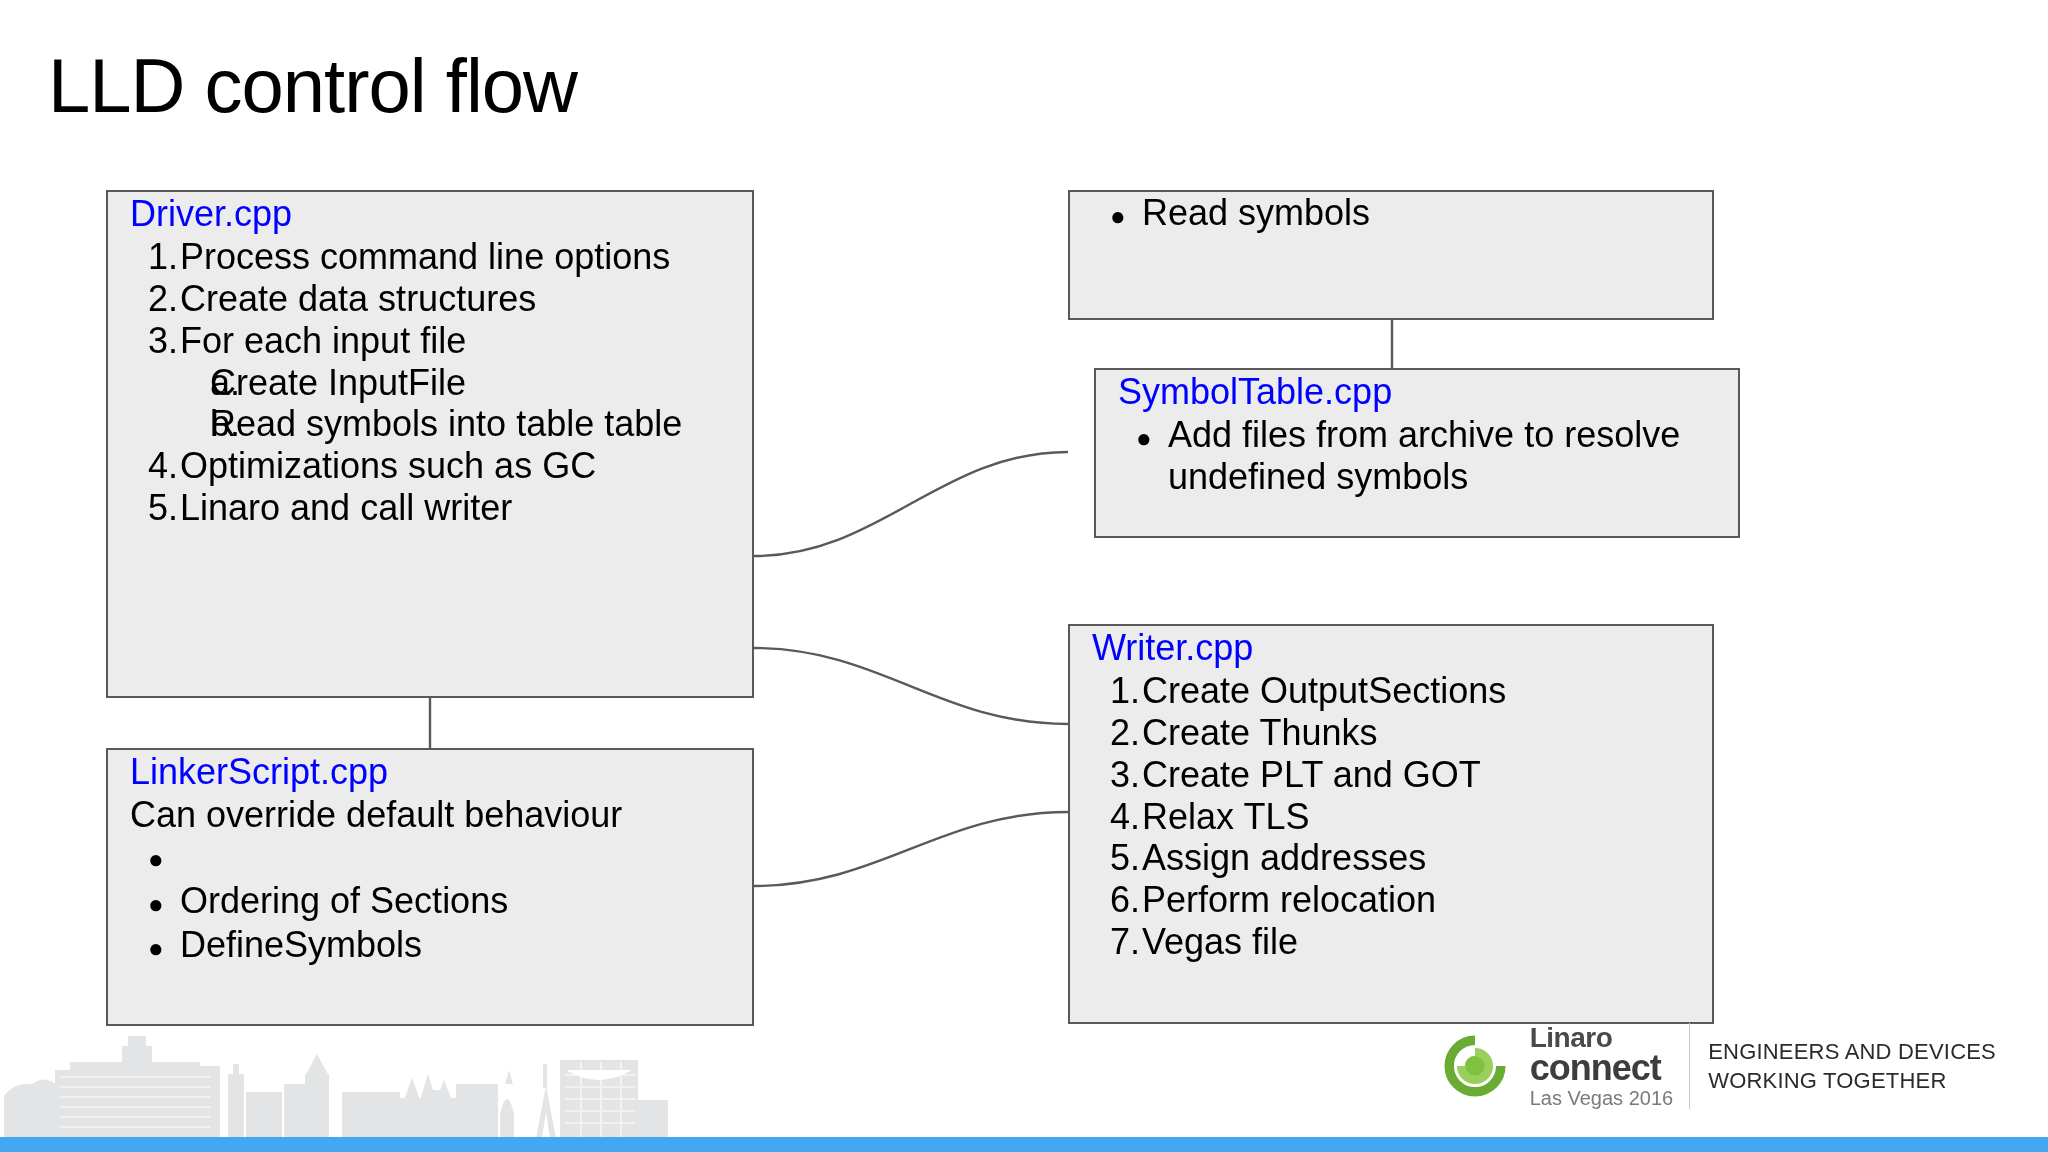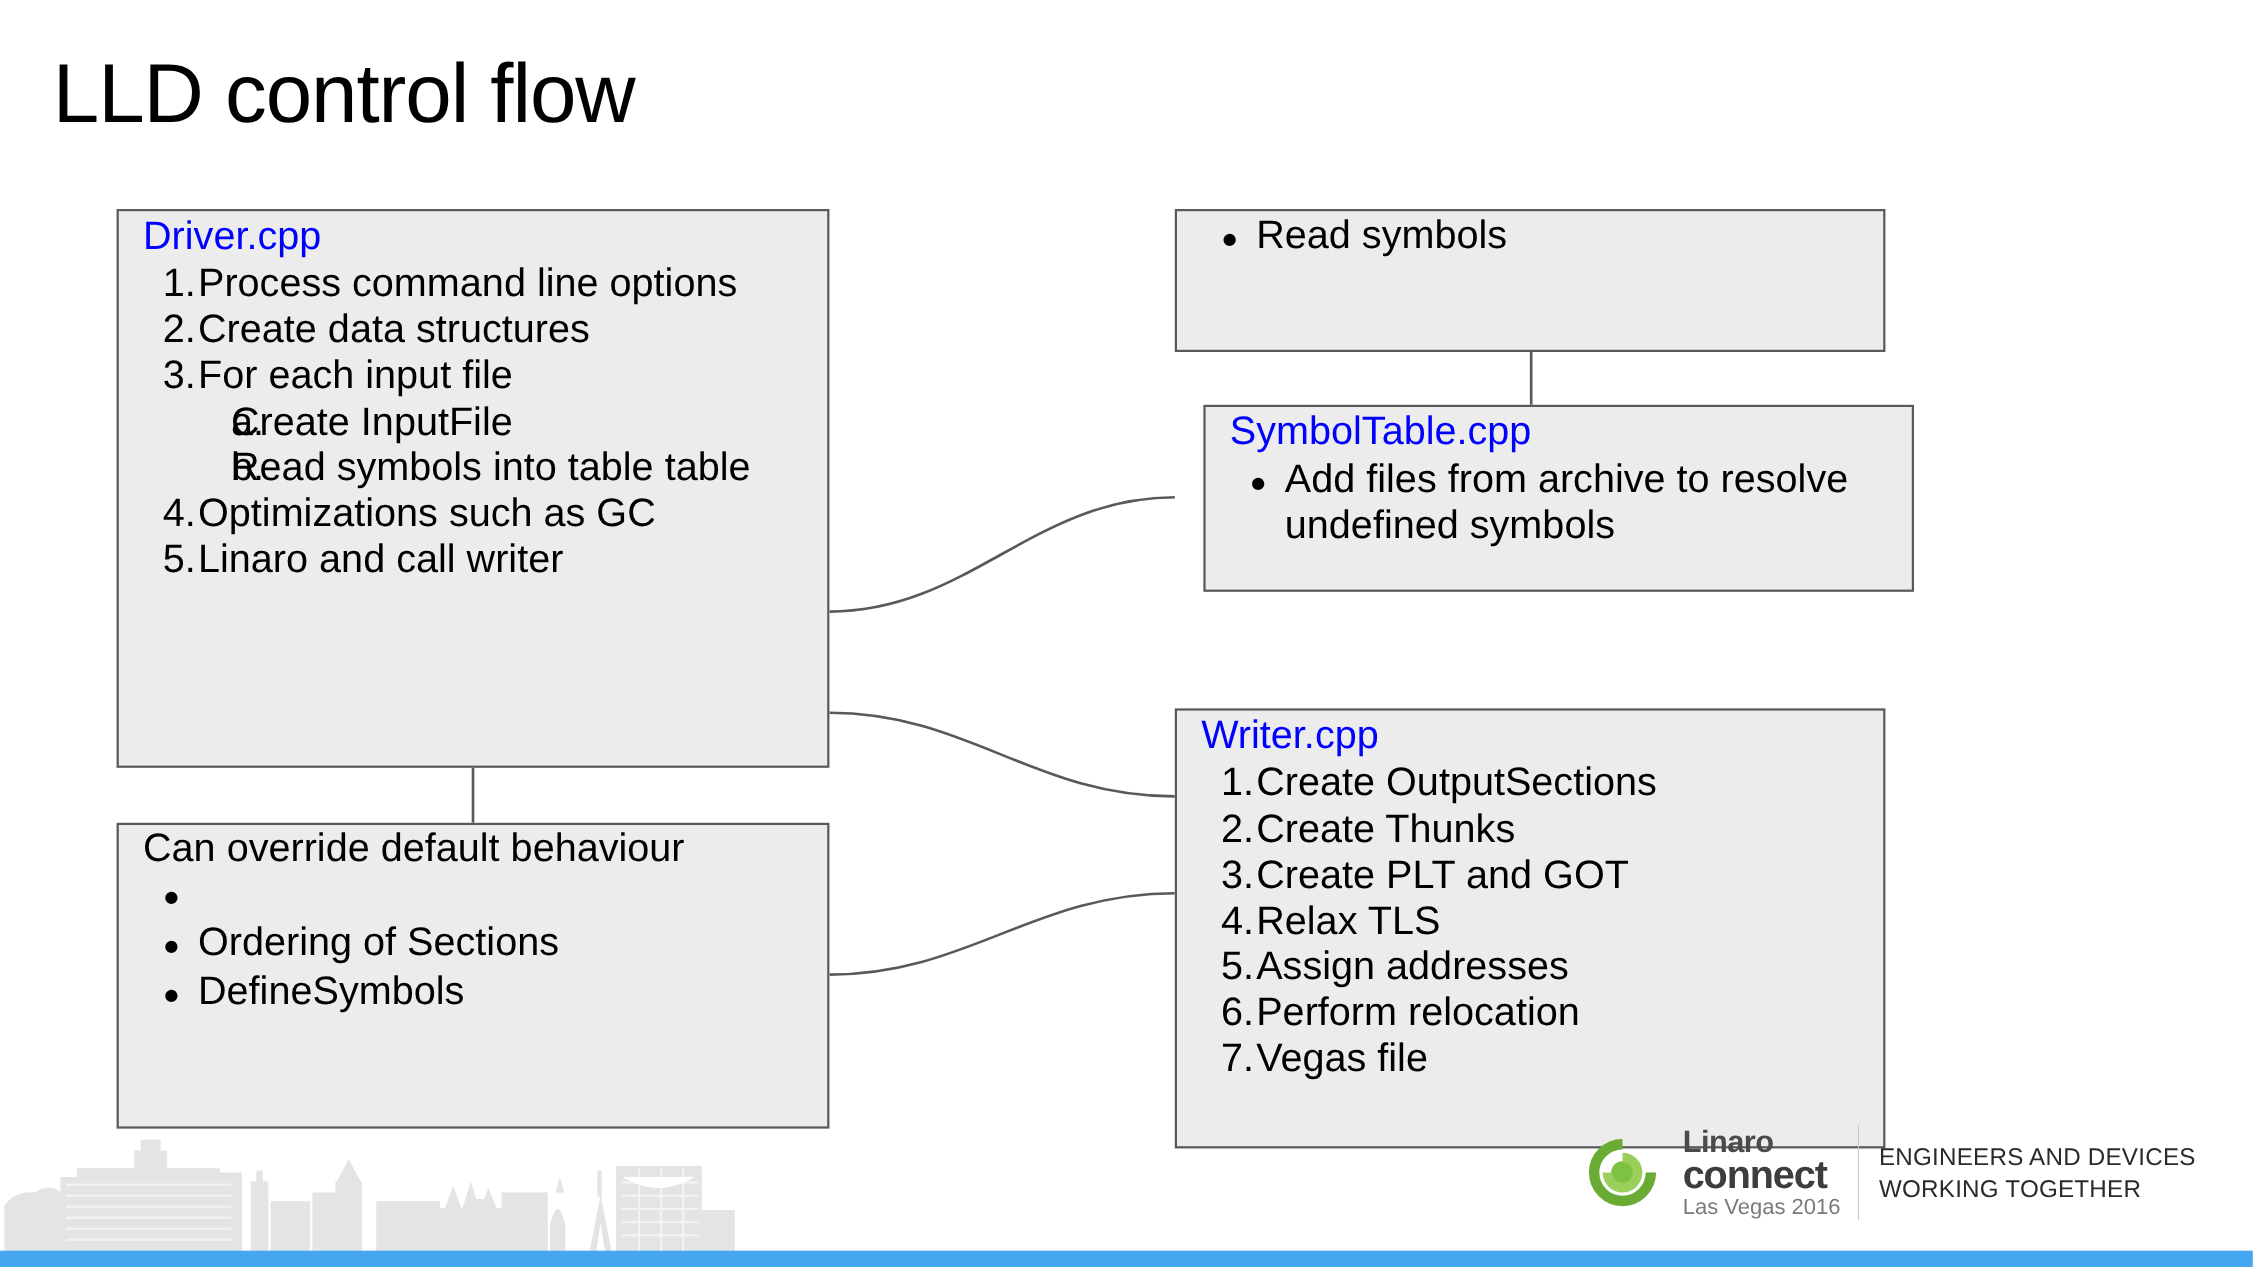--- a/index.html
+++ b/index.html
@@ -79,21 +79,21 @@
     font-size: 26px;
     line-height: 1.55;
     display: inline-block;
   }
 
   
   #box-driver       { left: 106px;  top: 190px;  width: 648px;  height: 508px; }
   #box-linkerscript { left: 106px;  top: 748px;  width: 648px;  height: 278px; }
   #box-inputfiles   { left: 1068px; top: 190px;  width: 646px;  height: 130px; }
   #box-symboltable  { left: 1068px; top: 368px;  width: 646px;  height: 170px; margin-left: 26px; }
-  #box-writer       { left: 1068px; top: 644px;  width: 646px;  height: 400px; }
+  #box-writer       { left: 1068px; top: 624px;  width: 646px;  height: 400px; }
 
   
   #connectors {
     position: absolute;
     left: 0; top: 0;
     width: 2048px;
     height: 1152px;
     pointer-events: none;
   }
   .conn {
@@ -215,20 +215,21 @@
       <span class="item-text">Optimizations such as GC</span>
     </li>
     <li>
       <span class="marker">5.</span>
       <span class="item-text">Linaro and call writer</span>
     </li>
   </ul>
 </div>
 
 <div class="node-box" id="box-linkerscript">
+  <div class="node-title">LinkerScript.cpp</div>
   <div class="node-sub">Can override default behaviour</div>
   <ul class="node-list">
     <li>
       <span class="marker"><span class="bullet-dot">●</span></span>
     </li>
     <li>
       <span class="marker"><span class="bullet-dot">●</span></span>
       <span class="item-text">Ordering of Sections</span>
     </li>
     <li>

